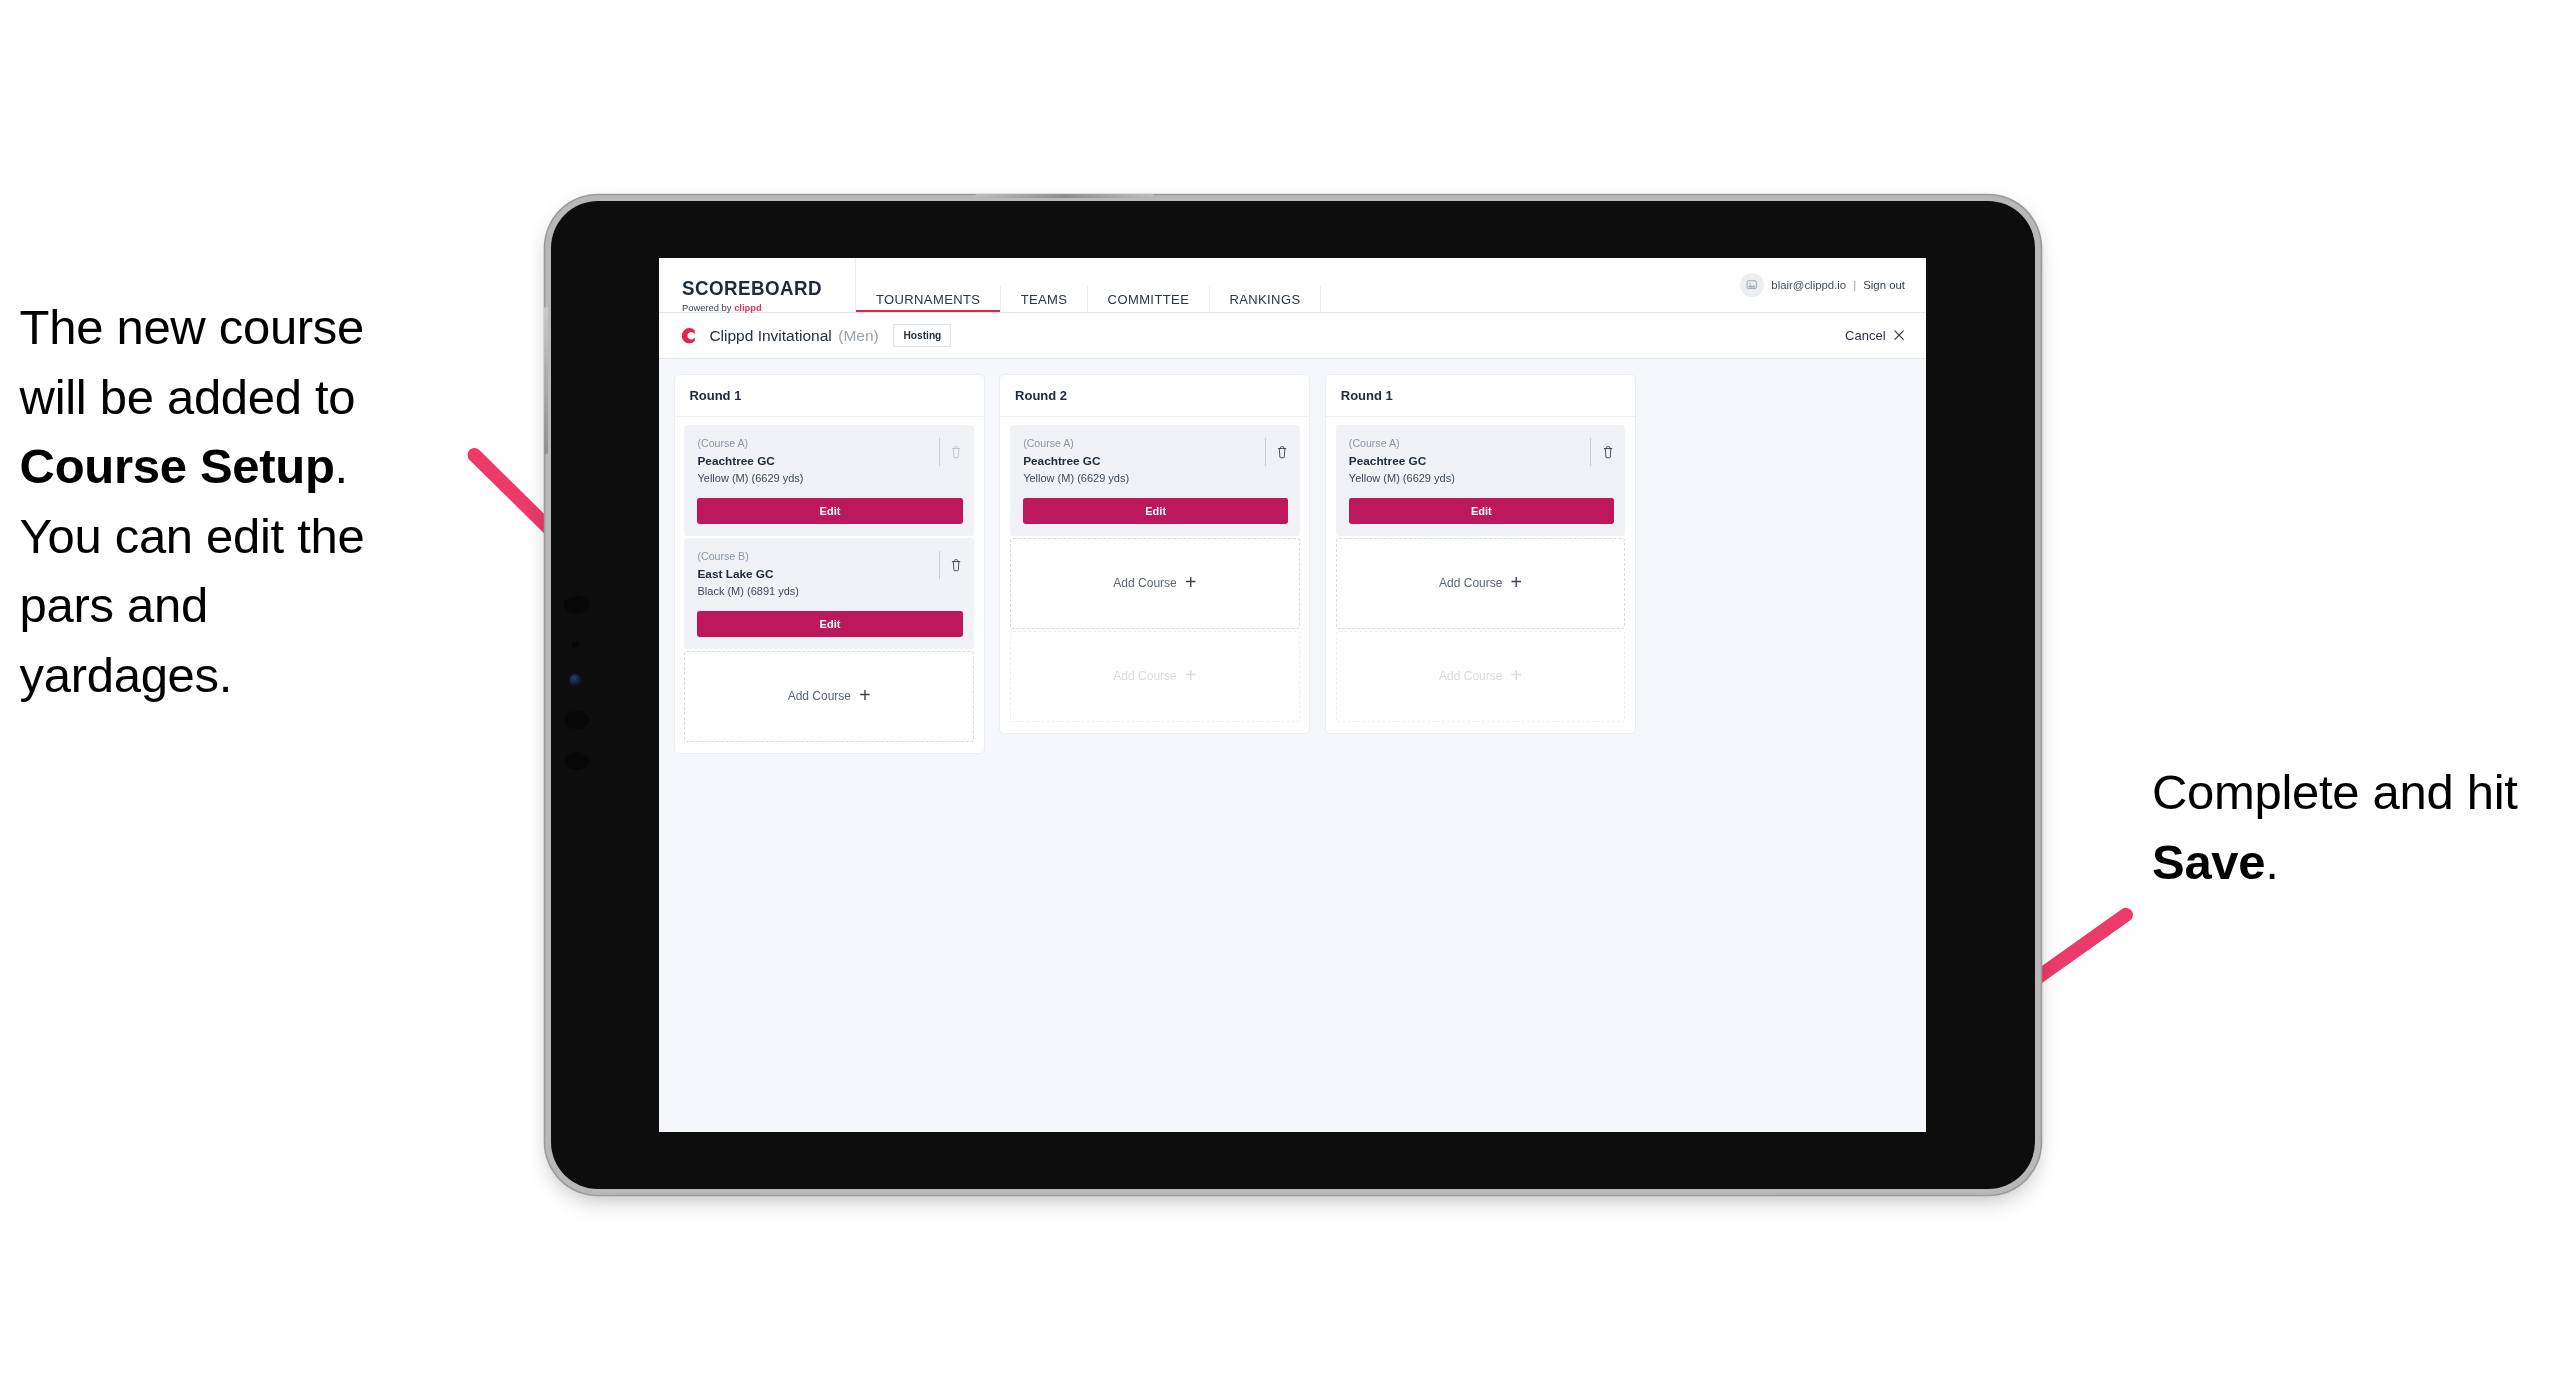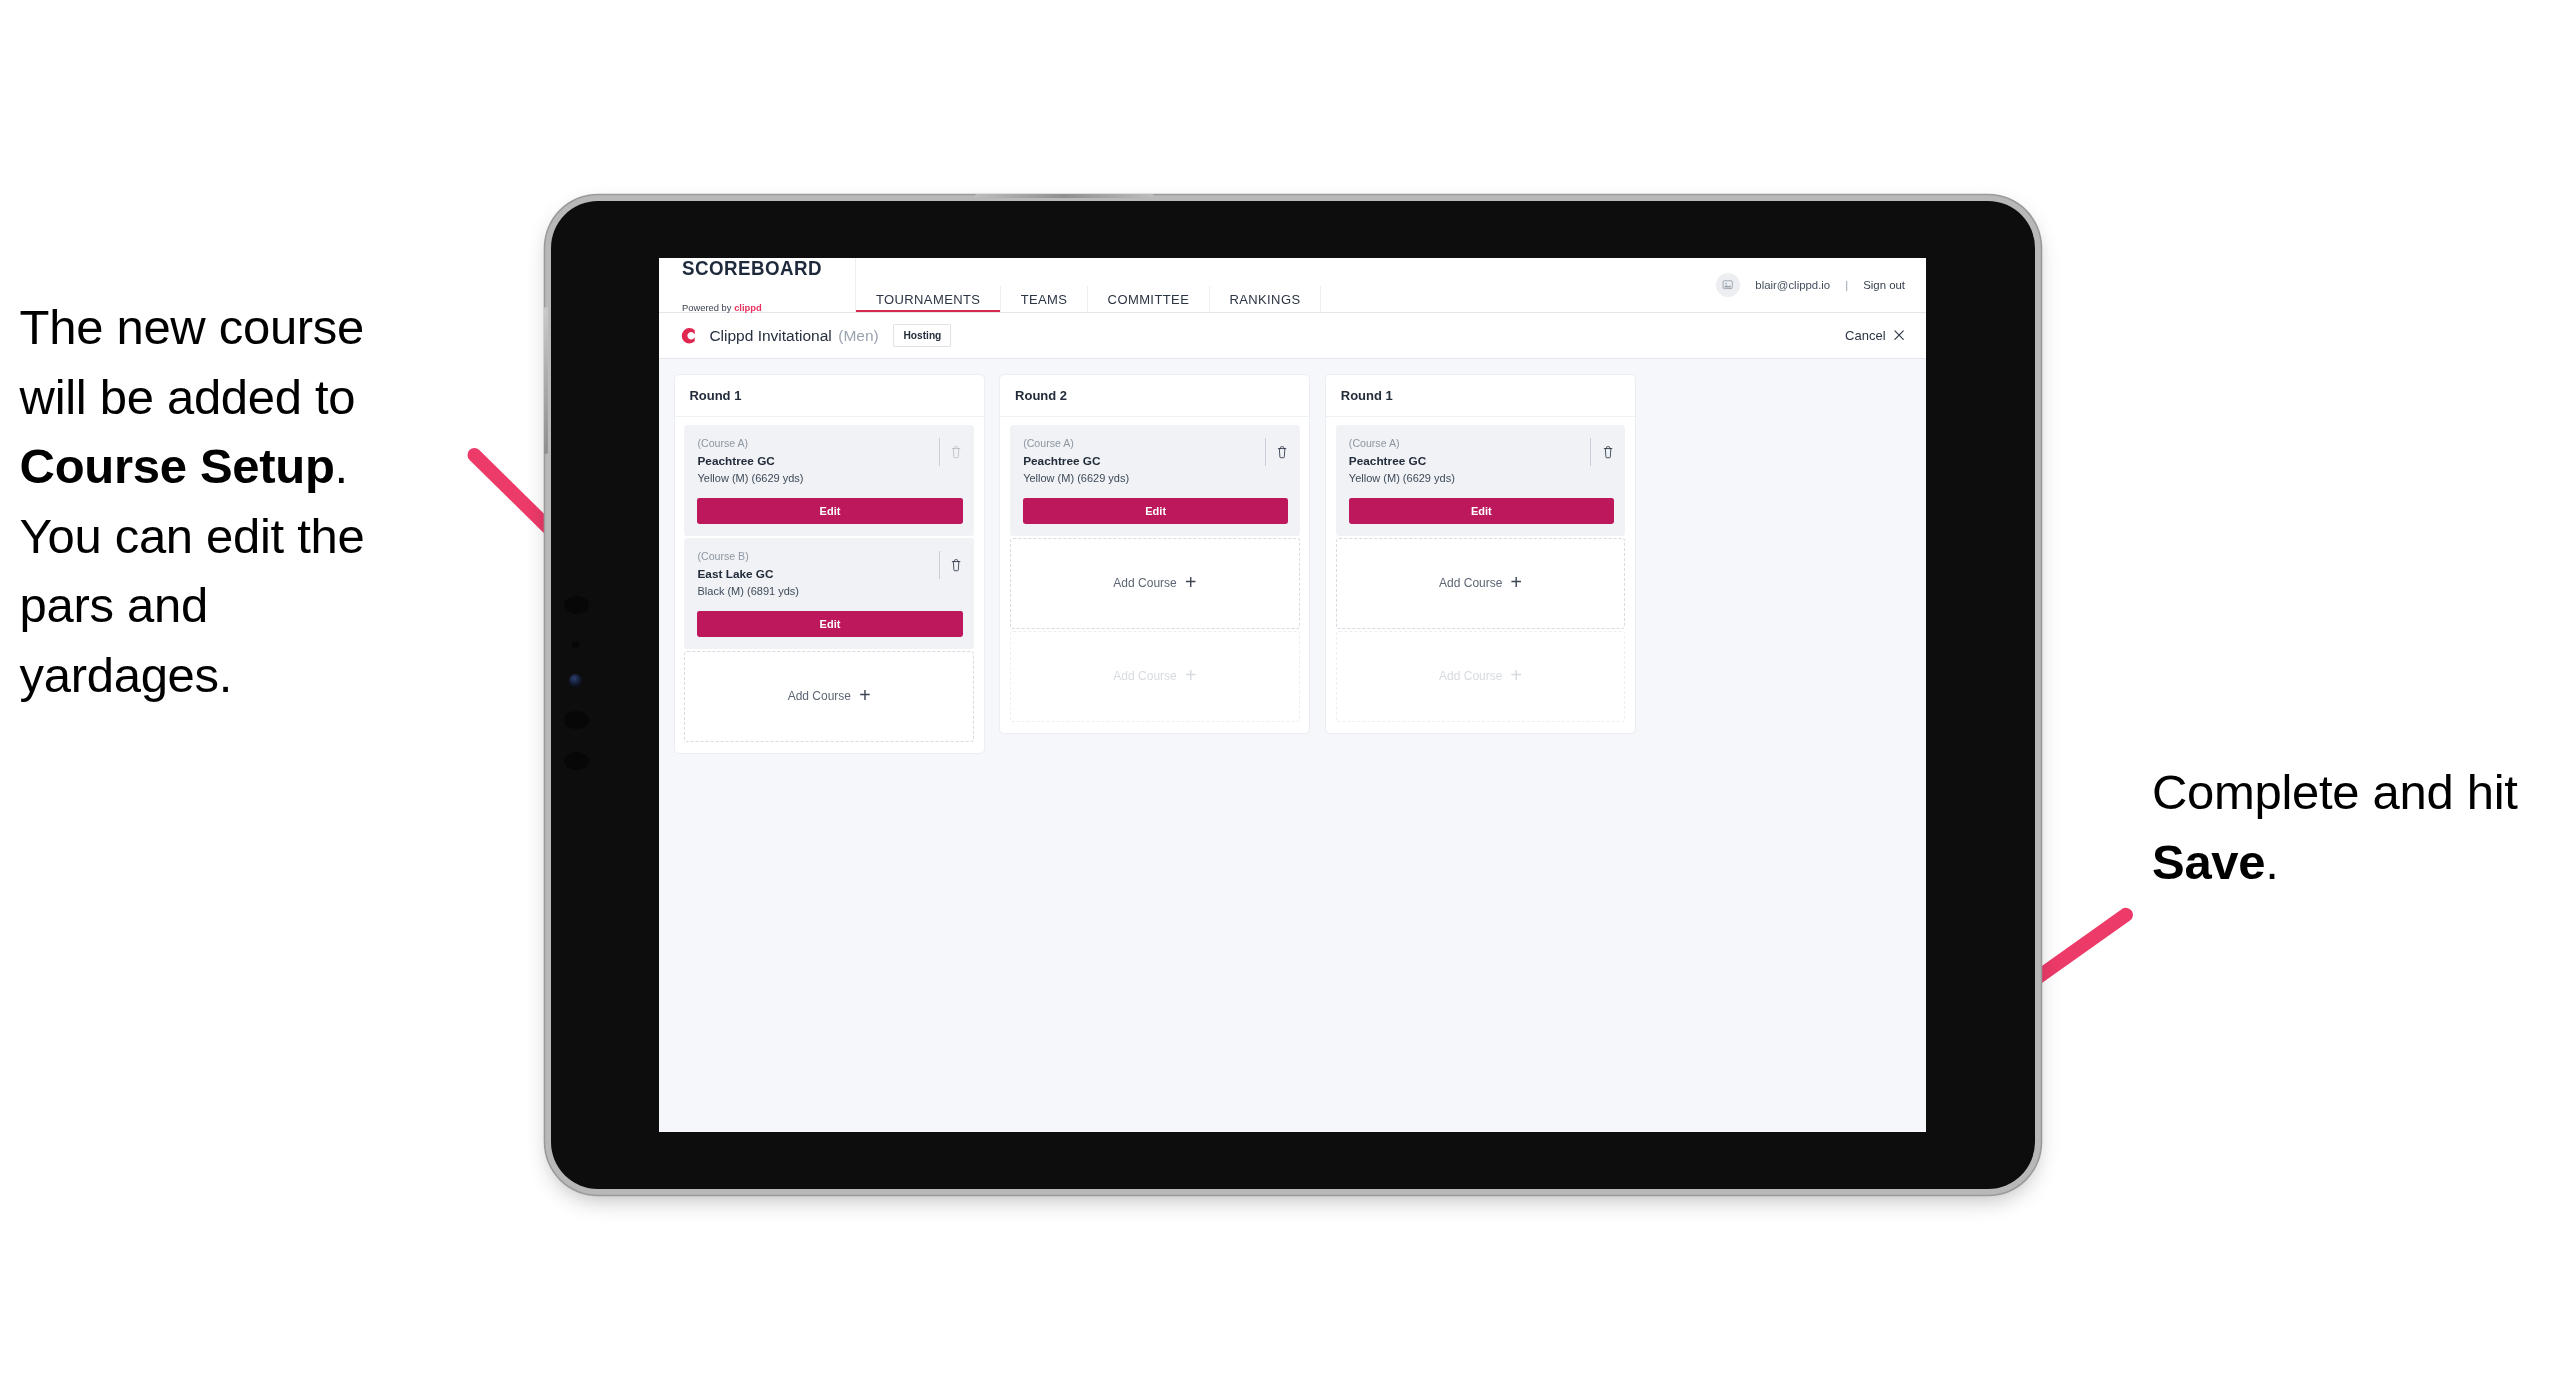--- a/index.html
+++ b/index.html
@@ -84,21 +84,21 @@
   .topbar {
     background: #ffffff;
     height: 55px;
     display: flex;
     align-items: stretch;
     border-bottom: 0.8px solid #e3e6ea;
     flex: none;
     position: relative;
   }
   .brand {
-    display: flex; flex-direction: column; justify-content: space-between;
+    display: flex; flex-direction: column; justify-content: flex-end;
     padding: 0 21px 0 23px;
     border-right: 0.8px solid #eceff2;
   }
   .brand-name {
     font-size: 20.4px; font-weight: 700; letter-spacing: 0.5px;
     color: #1e2a3b; line-height: 1;
     transform: scaleX(0.92); transform-origin: left center;
     font-family: "Liberation Sans", sans-serif;
   }
   .brand-sub {
@@ -118,21 +118,21 @@
     margin-top: 28px;
   }
   .topnav-item.active::after {
     content: "";
     position: absolute; left: 0; right: 0; bottom: 0;
     height: 2.4px; background: #d6294f;
   }
   .topbar-right {
     margin-left: auto;
     display: flex; align-items: center;
-    padding-right: 21px; gap: 15px;
+    padding-right: 21px; gap: 7px;
     font-size: 11.4px; color: #3c4characters;
   }
   .topbar-right { color: #3c4656; }
   .avatar {
     width: 24.5px; height: 24.5px; border-radius: 50%;
     background: #eceef1;
     display: flex; align-items: center; justify-content: center;
   }
   .avatar svg { display:block; }
   .user-email { font-size: 11.4px; color: #444f5f; }

